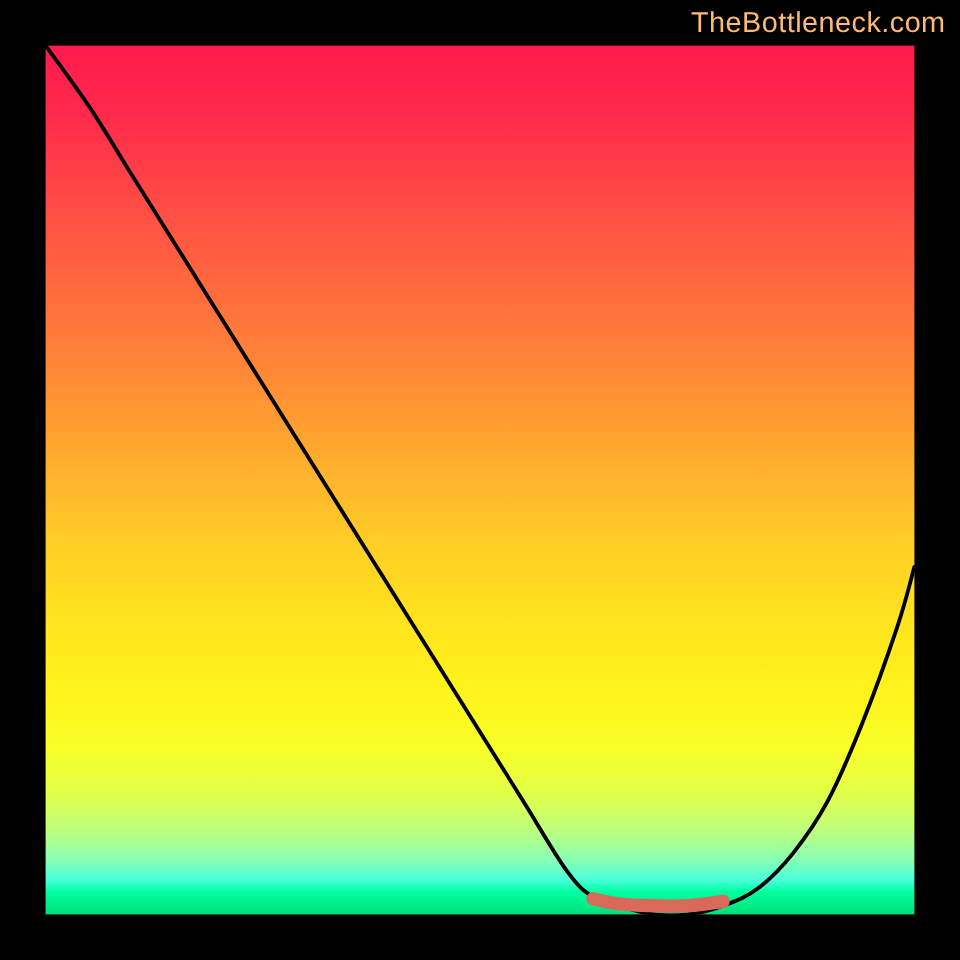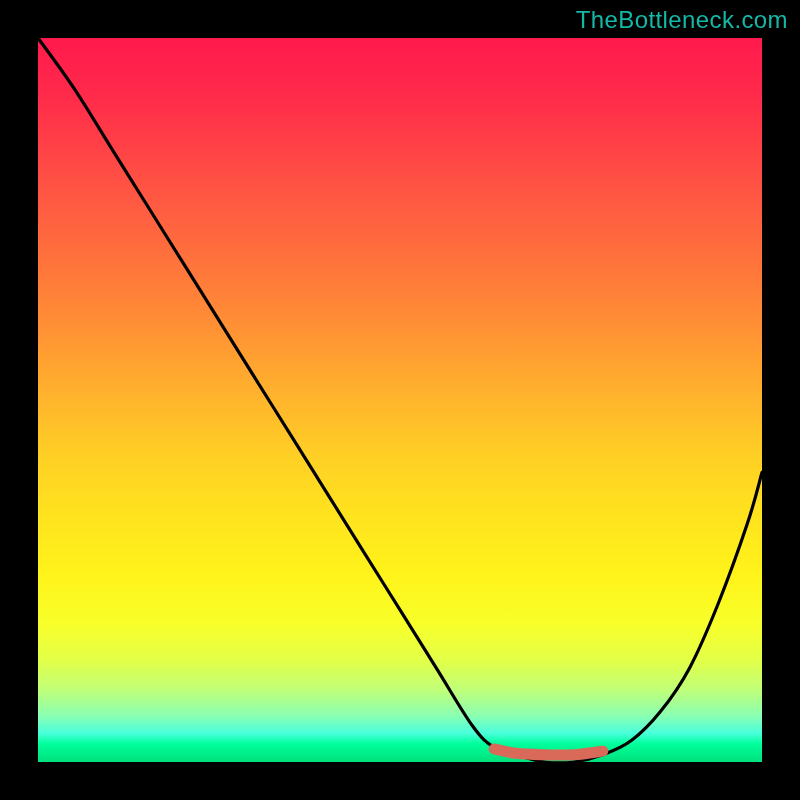--- a/index.html
+++ b/index.html
@@ -40,21 +40,21 @@
       #c0ff78 90%,
       #8cffb0 93.5%,
       #4affdc 96%,
       #00ff9c 97.5%,
       #00e07a 100%);
   }
   .watermark {
     position: absolute;
     top: 6px;
     right: 12px;
-    color: #14b8a6;
+    color: #fdba74;
     font-size: 24px;
     letter-spacing: 0.4px;
     font-weight: 400;
   }
   svg.curve {
     position: absolute;
     left: 0;
     top: 0;
     width: 724px;
     height: 724px;

